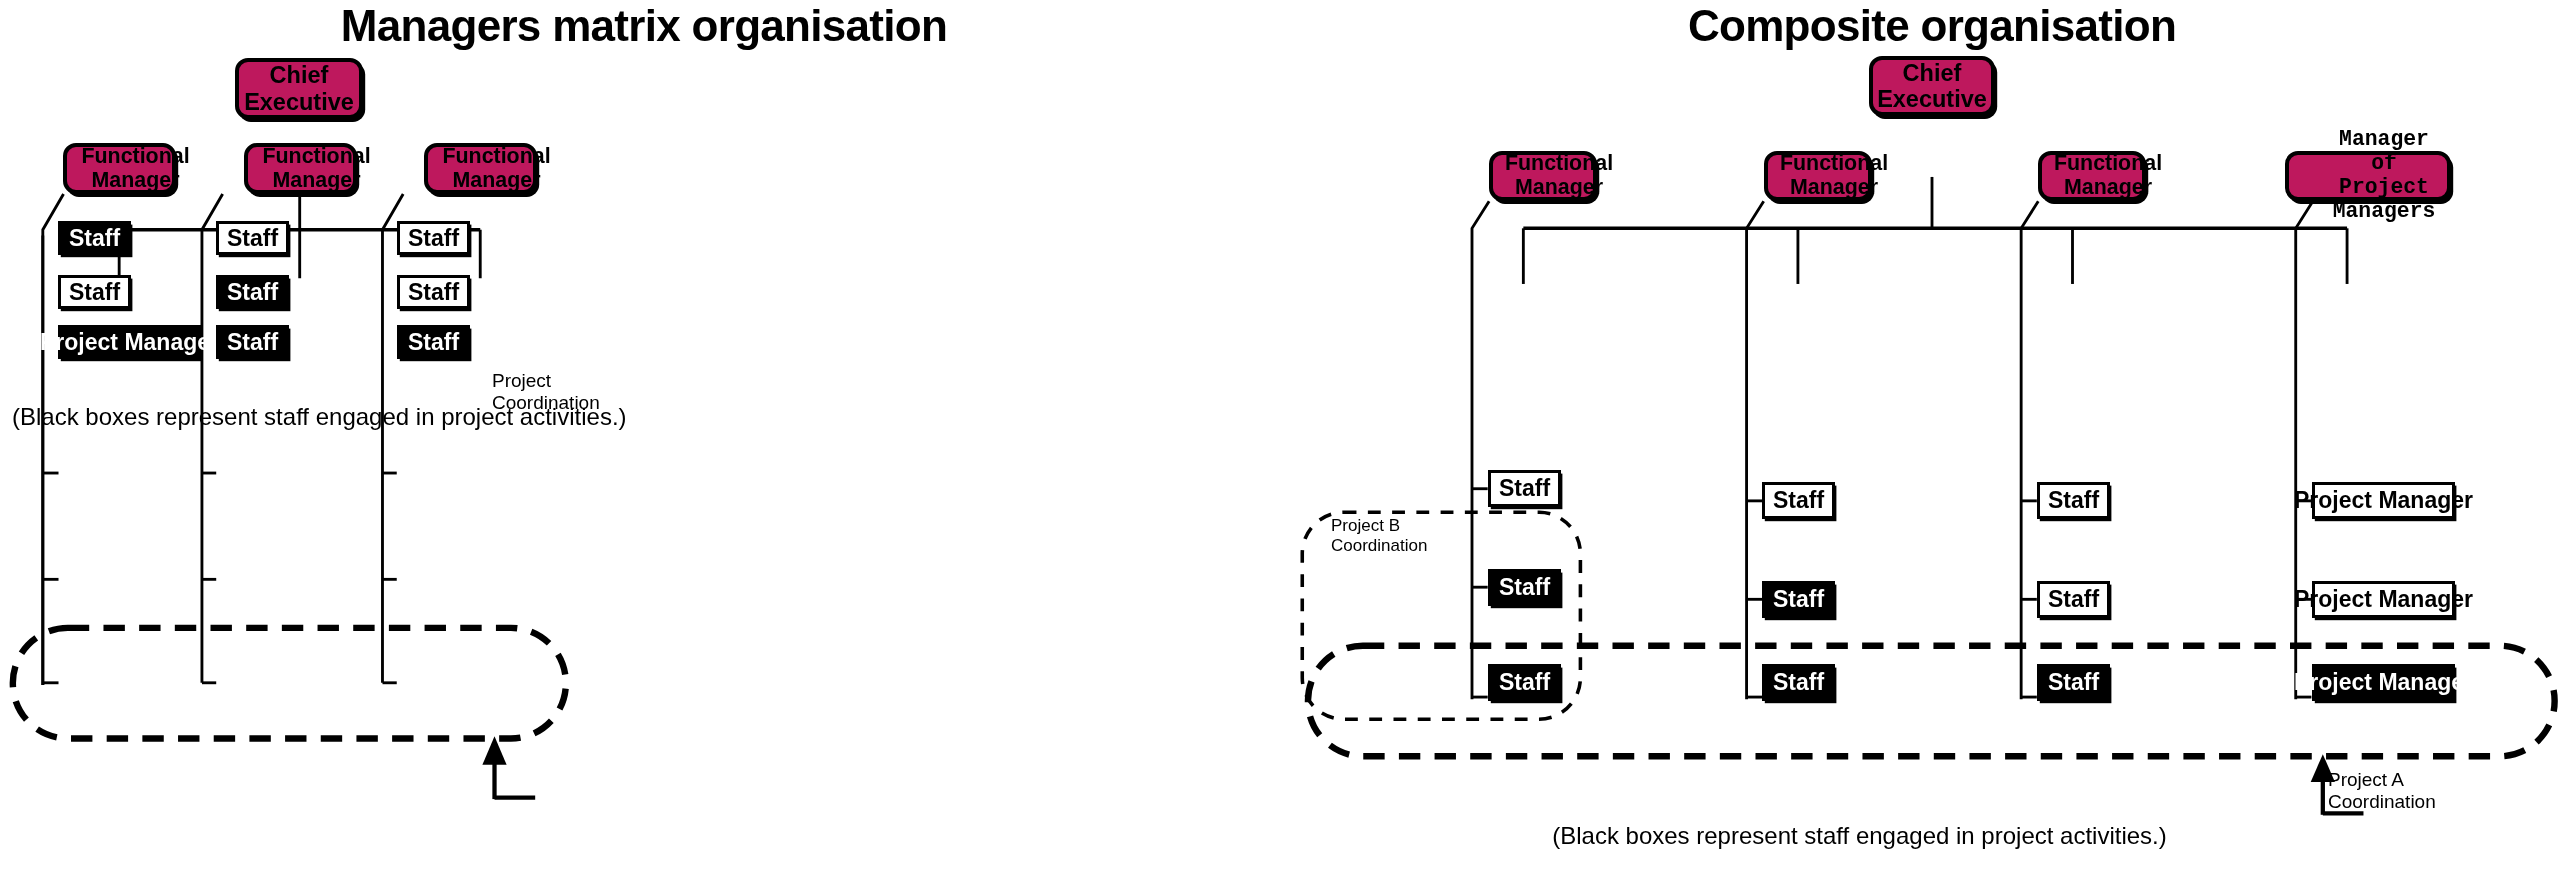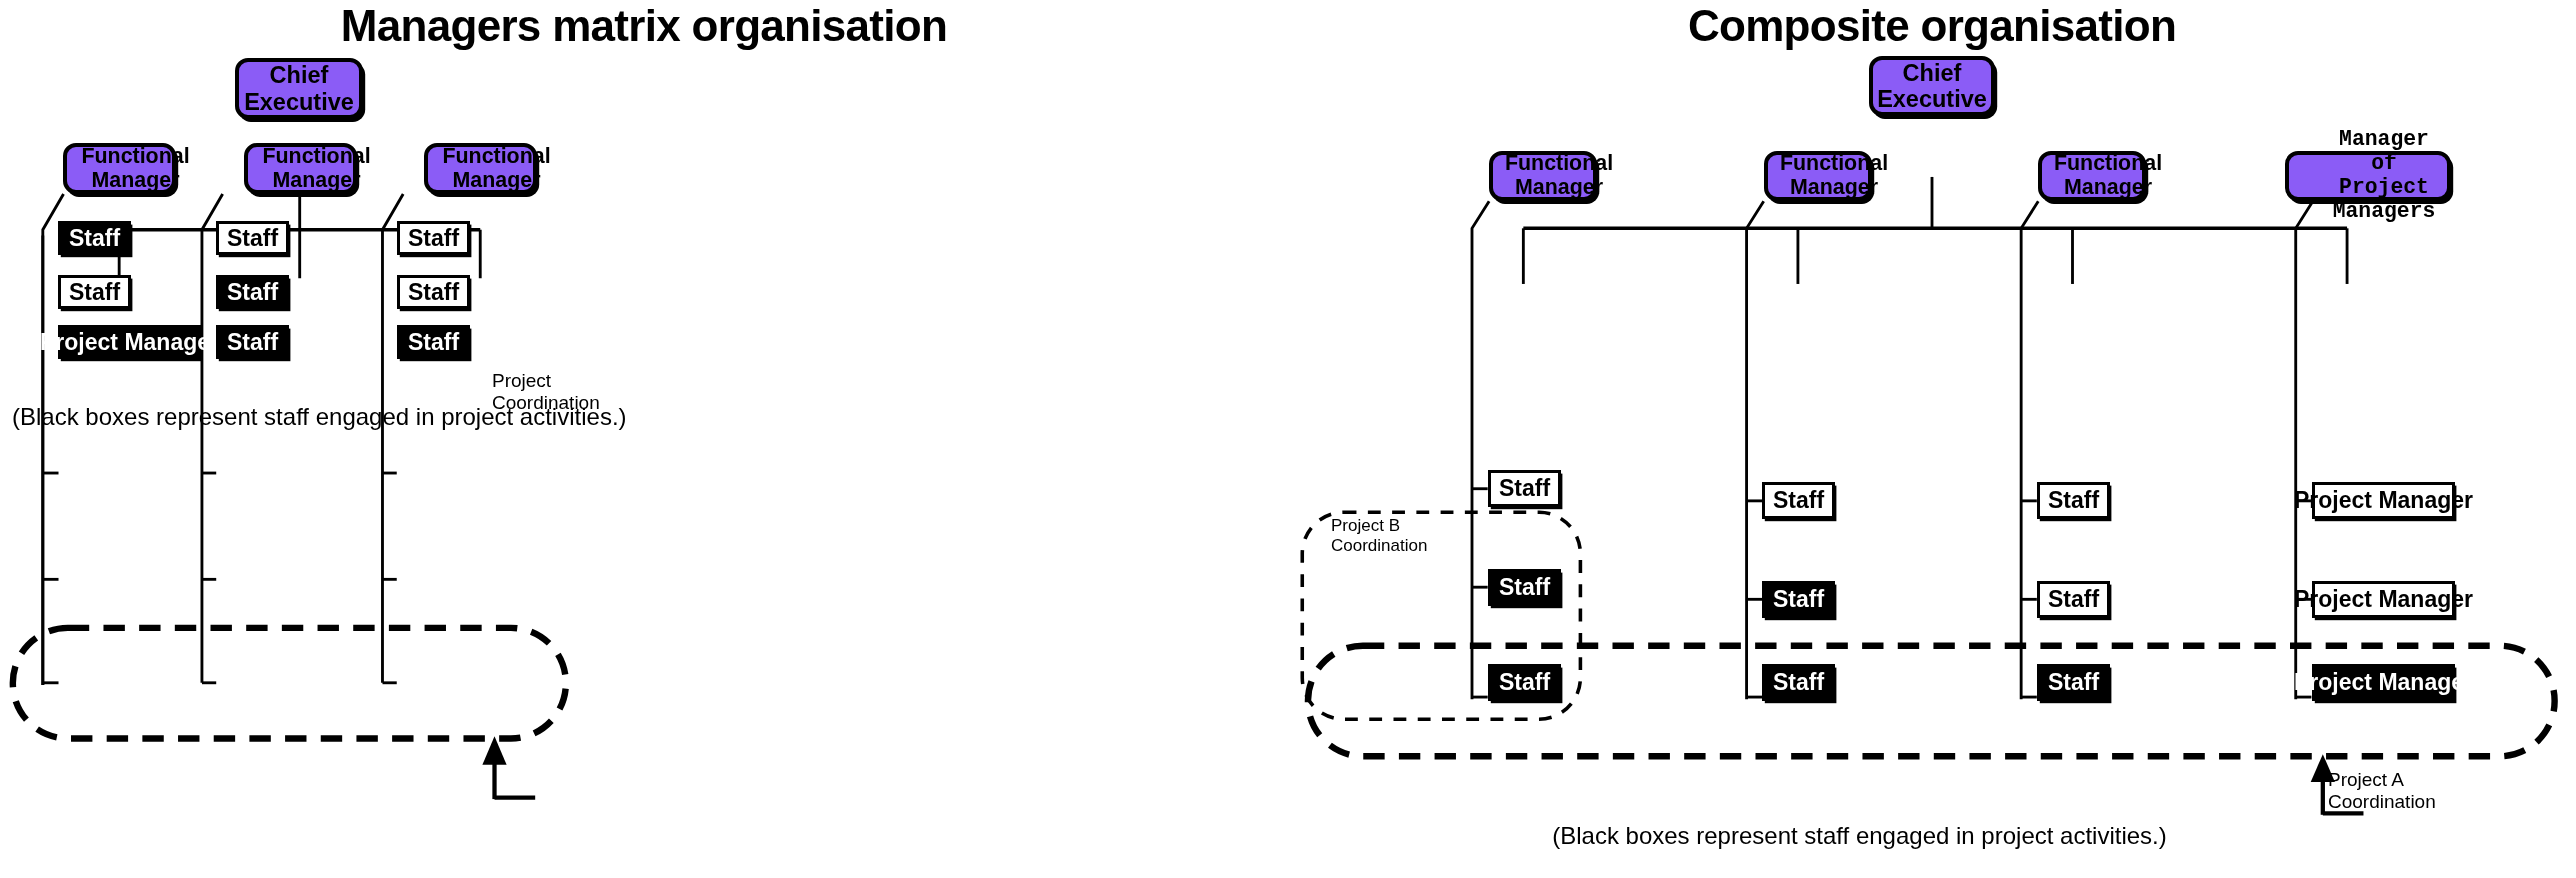--- a/index.html
+++ b/index.html
@@ -14,21 +14,21 @@
     position:absolute;text-align:center;font-weight:bold;
     font-size:44px;line-height:1;letter-spacing:-0.7px;white-space:nowrap;
   }
 
   svg.wires{position:absolute;left:0;top:0;width:100%;height:879px;
             pointer-events:none;overflow:visible;}
 
   
   .node-round{
     position:absolute;box-sizing:border-box;
-    border:4.3px solid #000;border-radius:13px;background:#8b5cf6;
+    border:4.3px solid #000;border-radius:13px;background:#be185d;
     display:flex;align-items:center;justify-content:center;text-align:center;
     font-weight:bold;line-height:1.12;
     box-shadow:2.9px 3.6px 0 -0.7px #000;
   }
   .node-round.ce{font-size:23.5px;}
   .node-round.fm{font-size:21.4px;padding-left:32px;}
 
   
   .node-box{
     position:absolute;box-sizing:border-box;

